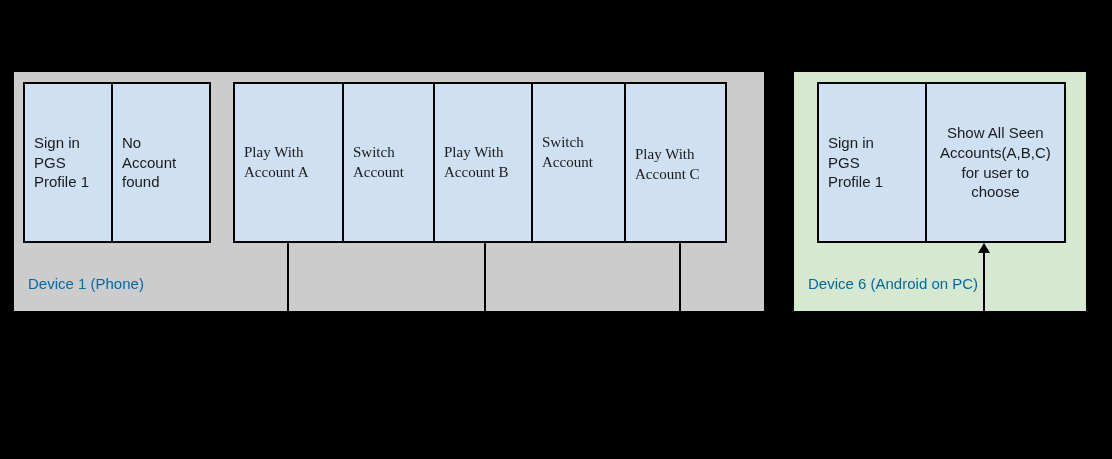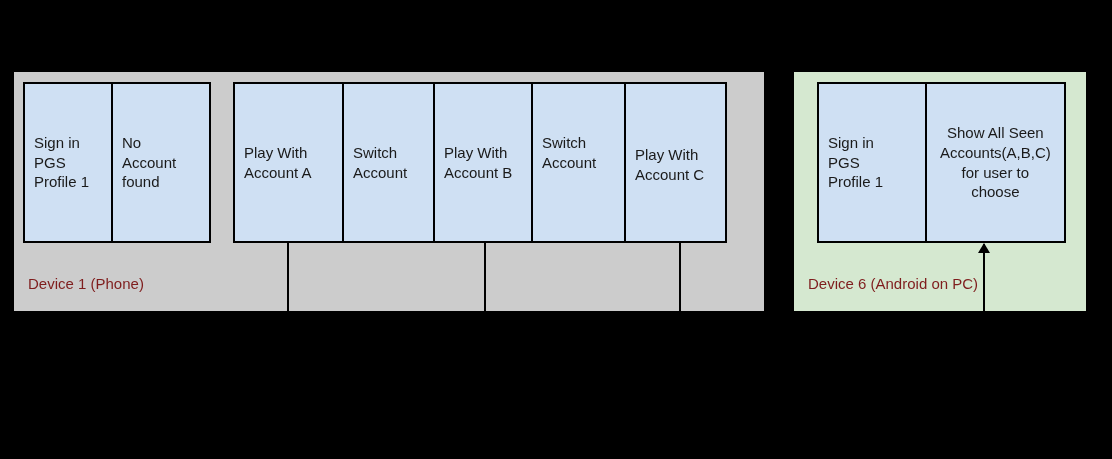--- a/index.html
+++ b/index.html
@@ -31,21 +31,21 @@
   #panel-device2 {
     left: 794px;
     top: 72px;
     width: 292px;
     height: 239px;
     background: #d5e8d0;
   }
   .panel-label {
     position: absolute;
     font-size: 15px;
-    color: #7f1d1d;
+    color: #0369a1;
     white-space: nowrap;
     line-height: 1.2;
   }
   #label-device1 { left: 14px; bottom: 18px; }
   #label-device2 { left: 14px; bottom: 18px; }
 
   
   .stem {
     position: absolute;
     width: 2px;
@@ -94,20 +94,21 @@
   }
   #group-signin-phone .cell:nth-child(1) { width: 86px; }
   #group-signin-phone .cell:nth-child(2) { width: 76px; }
 
   
   #group-accounts {
     left: 233px;
     top: 82px;
     width: 494px;
     height: 161px;
+    font-family: Liberation Serif, serif;
   }
   #group-accounts .cell:nth-child(1) { width: 107px; }
   #group-accounts .cell:nth-child(2) { width: 91px; }
   #group-accounts .cell:nth-child(3) { width: 98px; }
   #group-accounts .cell:nth-child(4) { width: 93px; }
   #group-accounts .cell:nth-child(5) { width: 94px; }
 
   
   .nudge-up   { align-items: center; padding-bottom: 20px; }
   .nudge-down { align-items: center; padding-top: 4px; }

